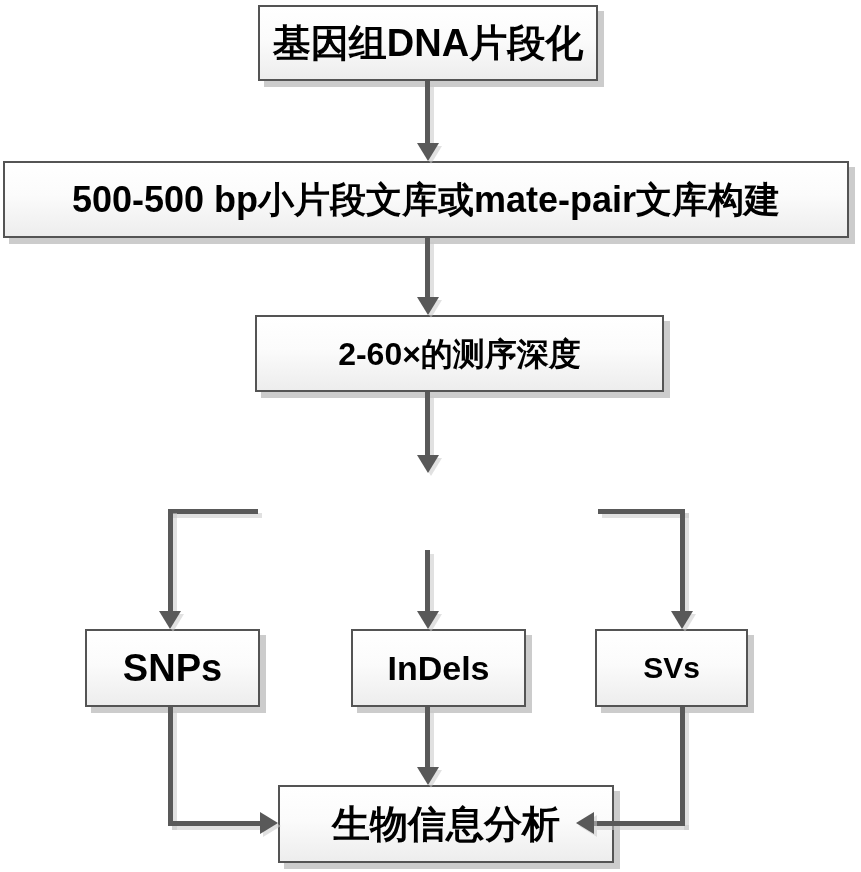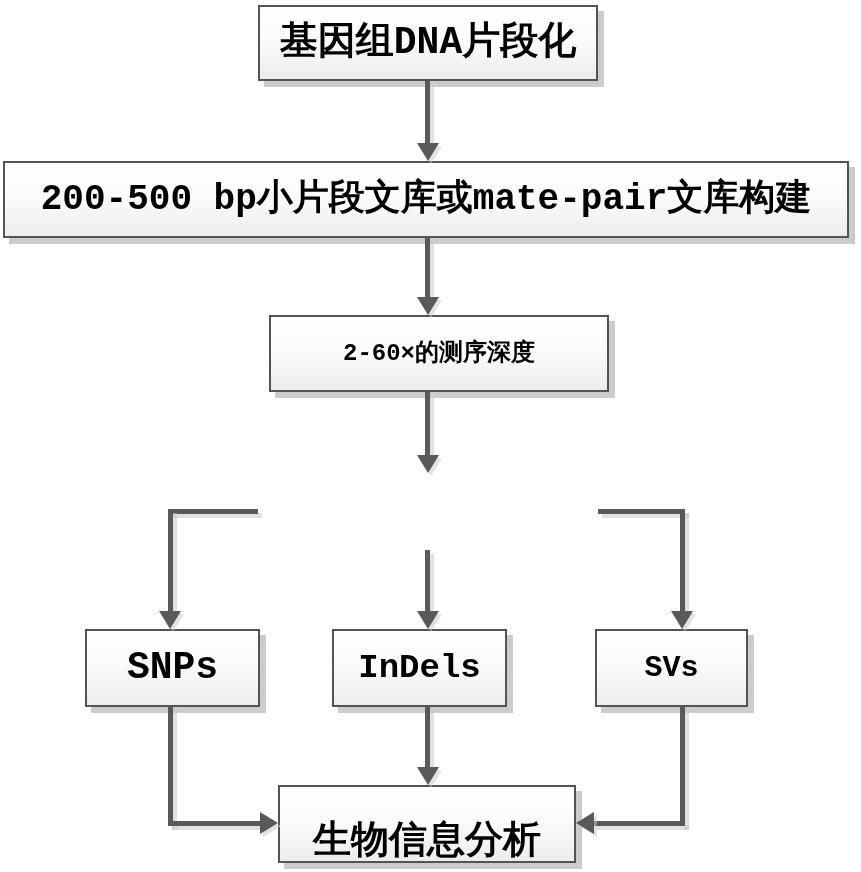--- a/index.html
+++ b/index.html
@@ -1,56 +1,56 @@
 <!DOCTYPE html>
 <html style="--line: #595959; --box-border: #545454; --box-fill-top: #ffffff; --box-fill-bottom: #ededed; --shadow: #cccccc; --text: #000000; --background: #ffffff;"><head>
 <meta charset="utf-8">
 <style>
   html,body { margin:0; padding:0; background:#ffffff; }
   .canvas {
     position:relative; width:861px; height:872px; overflow:hidden;
     background:var(--background,#ffffff);
-    font-family:Liberation Mono, monospace;
+    font-family:Liberation Sans, sans-serif;
   }
   .node {
     position:absolute; box-sizing:border-box;
     display:flex; align-items:center; justify-content:center;
     border:2px solid var(--box-border,#545454);
     background:linear-gradient(180deg, var(--box-fill-top,#ffffff) 0%, #fbfbfb 45%, var(--box-fill-bottom,#ededed) 100%);
     box-shadow:6px 6px 0 0 var(--shadow,#cccccc);
     font-weight:bold; color:var(--text,#000000);
     text-align:center; white-space:nowrap; line-height:1;
   }
   #n-fragmentation { left:258px; top:5px;   width:340px; height:76px; font-size:38px; }
   #n-library       { left:3px;   top:161px; width:846px; height:77px; font-size:36px; }
-  #n-depth         { left:269px; top:315px; width:340px; height:77px; font-size:24px; }
+  #n-depth         { left:255px; top:315px; width:409px; height:77px; font-size:32px; }
   #n-alignment     { left:258px; top:473px; width:340px; height:77px; font-size:38px; }
   #n-snps          { left:85px;  top:629px; width:175px; height:78px; font-size:38px; }
-  #n-indels        { left:332px; top:629px; width:175px; height:78px; font-size:34px; }
+  #n-indels        { left:351px; top:629px; width:175px; height:78px; font-size:34px; }
   #n-svs           { left:595px; top:629px; width:153px; height:78px; font-size:30px; }
-  #n-bioinfo       { left:278px; top:785px; width:298px; height:78px; font-size:38px;align-items:flex-end; }
+  #n-bioinfo       { left:278px; top:785px; width:336px; height:78px; font-size:38px; }
 
   .seg { position:absolute; background:var(--line,#595959); box-shadow:4px 4px 0 0 rgba(200,200,200,0.55); }
   .seg-v { width:5px; }
   .seg-h { height:5px; }
   .arrow { position:absolute; width:0; height:0; filter:drop-shadow(3px 3px 0 rgba(200,200,200,0.55)); }
   .arrow.down  { border-left:11px solid transparent; border-right:11px solid transparent; border-top:18px solid var(--line,#595959); }
   .arrow.right { border-top:11px solid transparent; border-bottom:11px solid transparent; border-left:18px solid var(--line,#595959); }
   .arrow.left  { border-top:11px solid transparent; border-bottom:11px solid transparent; border-right:18px solid var(--line,#595959); }
 </style>
 </head>
 <body>
 
 <div class="canvas">
 
   <div class="node" id="n-fragmentation">
     <span>基因组DNA片段化</span>
   </div>
   <div class="node" id="n-library">
-    <span>200-500 bp小片段文库或mate-pair文库构建</span>
+    <span>500-500 bp小片段文库或mate-pair文库构建</span>
   </div>
   <div class="node" id="n-depth">
     <span>2-60×的测序深度</span>
   </div>
   <div class="node" id="n-snps">
     <span>SNPs</span>
   </div>
   <div class="node" id="n-indels">
     <span>InDels</span>
   </div>

